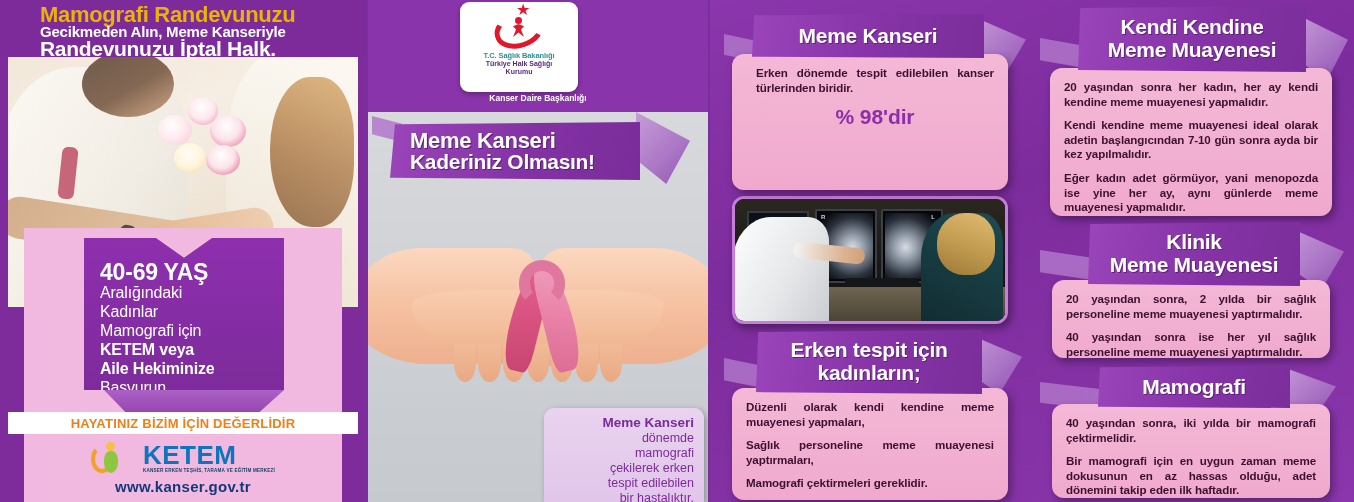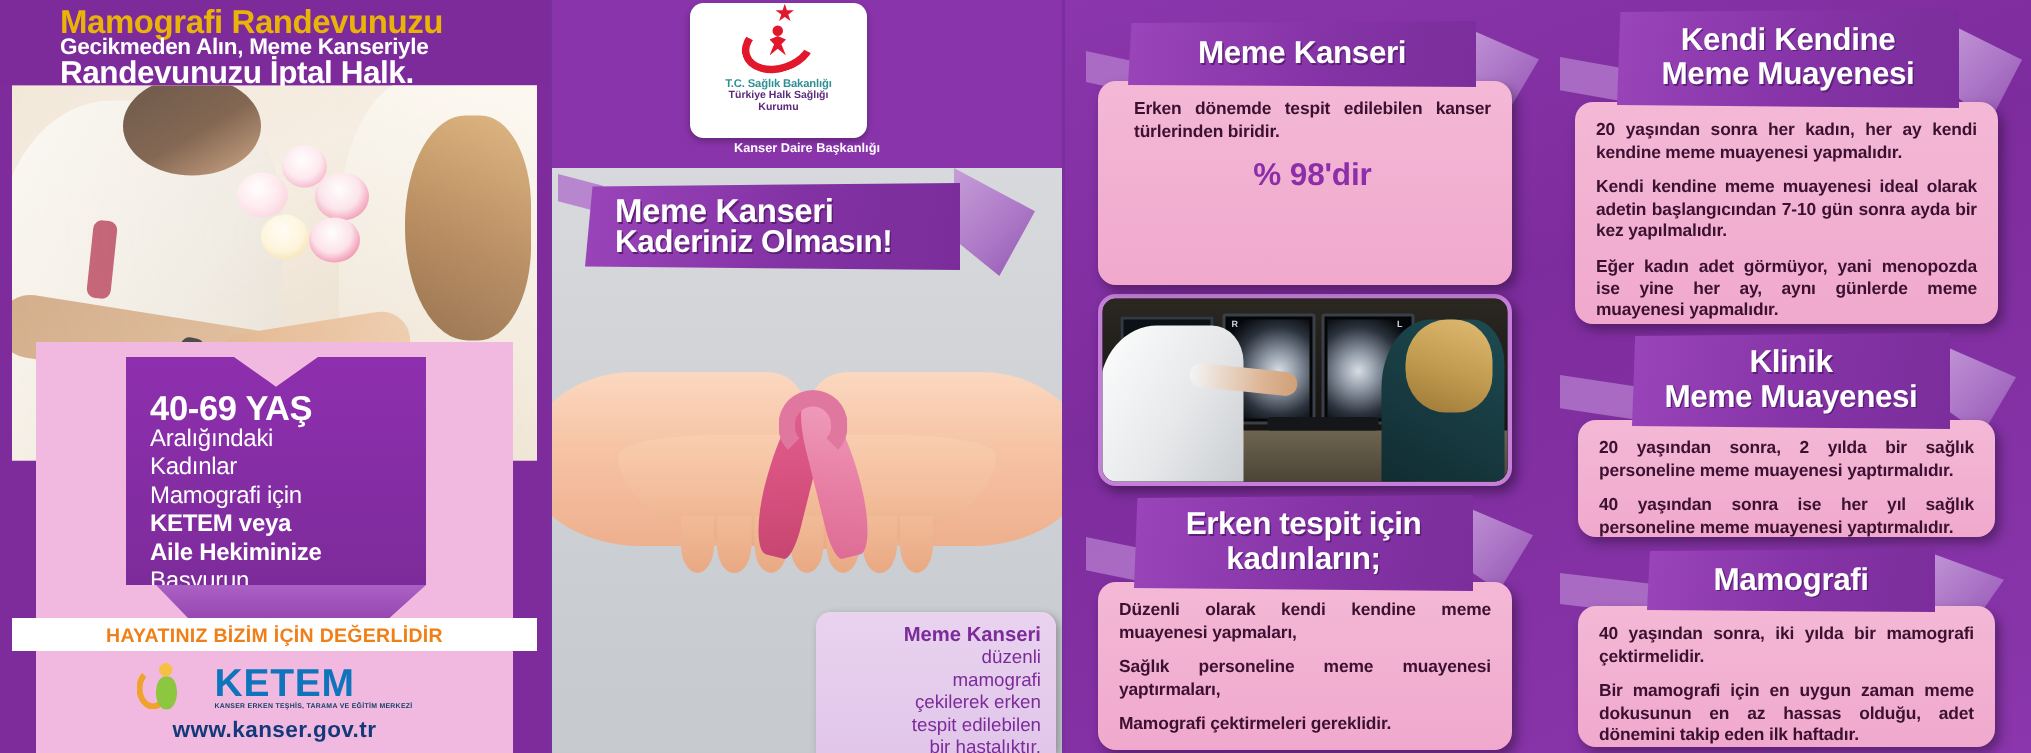--- a/index.html
+++ b/index.html
@@ -320,21 +320,21 @@
 
     <div class="cp-wingL"></div>
     <div class="cp-wingR"></div>
     <div class="cp-ribbon">
       <div class="r1">Meme Kanseri</div>
       <div class="r2">Kaderiniz Olmasın!</div>
     </div>
 
     <div class="cp-note">
       <div class="t">Meme Kanseri</div>
-      <div class="b">düzenli</div>
+      <div class="b">dönemde</div>
       <div class="b">mamografi</div>
       <div class="b">çekilerek erken</div>
       <div class="b">tespit edilebilen</div>
       <div class="b">bir hastalıktır.</div>
     </div>
   </div>
 
   <div class="right-section">
 
     <div class="card" id="card-meme-kanseri">

